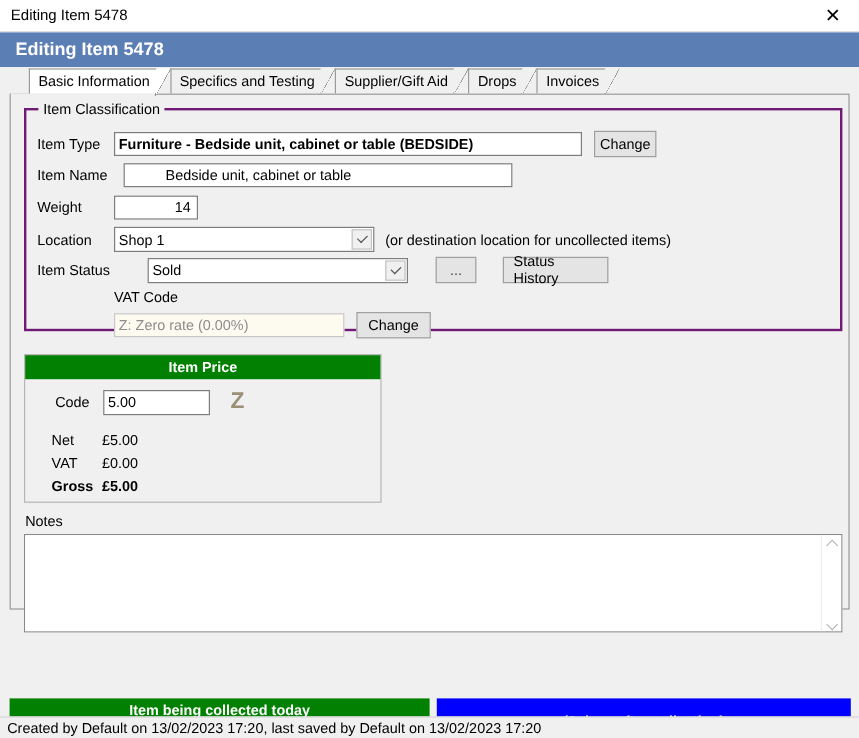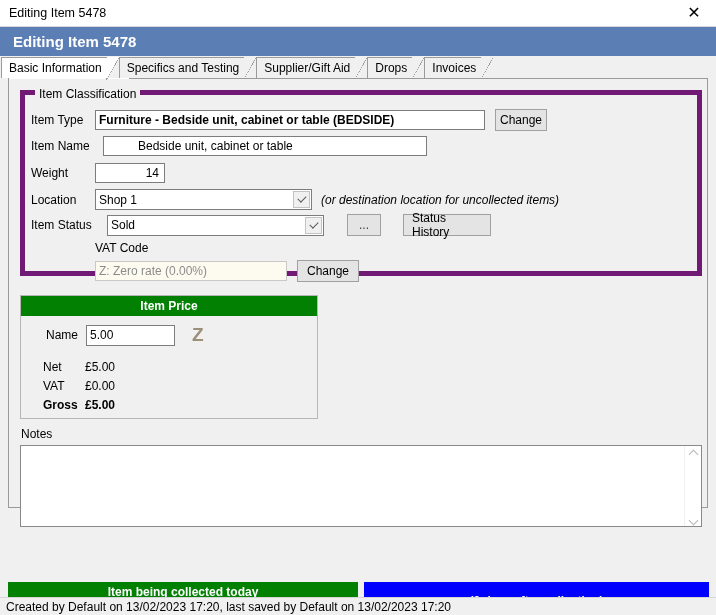--- a/index.html
+++ b/index.html
@@ -67,21 +67,21 @@
     width: 716px;
     height: 559px;
     background: #f0f0f0;
     box-sizing: border-box;
   }
 
   
   .tabstrip {
     position: relative;
     height: 22px;
-    margin-left: 1px;
+    margin-left: 24px;
     display: flex;
     align-items: flex-end;
   }
   .tab {
     position: relative;
     height: 21px;
     background: #f0f0f0;
     border: 1px solid #9a9a9a;
     border-bottom: none;
     border-right: none;
@@ -138,21 +138,21 @@
     width: 120px;
   }
 
   
   .groupbox {
     position: absolute;
     left: 11px;
     top: 11px;
     width: 682px;
     height: 186px;
-    border: 5px solid #701a75;
+    border: 2px solid #701a75;
     box-sizing: border-box;
   }
   .groupbox-title {
     position: absolute;
     left: 10px;
     top: -8px;
     background: #f0f0f0;
     padding: 0 4px;
     font-size: 12px;
   }
@@ -426,26 +426,26 @@
     </div>
 
     <div class="row" style="left:22px; top:110px;">
       <div class="lbl" style="width:62px;">Location</div>
       <div class="combo" style="width:217px; margin-left:2px;">
         <span>Shop 1</span>
         <span class="combo-arrow">
             <i class="chev"></i>
           </span>
       </div>
-      <div class="hint" style="margin-left:9px;font-style:italic;">(or destination location for uncollected items)</div>
+      <div class="hint" style="margin-left:9px;">(or destination location for uncollected items)</div>
     </div>
 
     <div class="row" style="left:22px; top:135px;gap:12px;">
       <div class="lbl" style="width:62px;">Item Status</div>
-      <div class="combo" style="width:217px; margin-left:2px;">
+      <div class="combo" style="width:217px; margin-left:18px;">
         <span>Sold</span>
         <span class="combo-arrow">
             <i class="chev"></i>
           </span>
       </div>
       <div class="btn" style="width:34px; margin-left:11px; color:#444;">...</div>
       <div class="btn" style="width:88px; margin-left:10px;">Status History</div>
     </div>
 
     <div class="row" style="left:86px; top:162px;">
@@ -453,21 +453,21 @@
     </div>
     <div class="row" style="left:86px; top:181px;">
       <div class="txtbox disabled" style="width:192px;">Z: Zero rate (0.00%)</div>
       <div class="btn" style="width:62px; margin-left:10px;">Change</div>
     </div>
 
     <div class="price-panel">
       <div class="price-header">Item Price</div>
 
       <div class="price-row" style="left:25px; top:28px;">
-        <div class="lbl" style="width:38px;">Name</div>
+        <div class="lbl" style="width:38px;">Code</div>
         <div class="txtbox" style="width:89px; margin-left:2px; height:21px;">5.00</div>
         <div class="z-mark" style="margin-left:17px;">Z</div>
       </div>
 
       <div class="price-row" style="left:22px; top:64px;">
         <div class="money-label" style="width:42px;">Net</div>
         <div class="money-val">£5.00</div>
       </div>
 
       <div class="price-row" style="left:22px; top:83px;">

